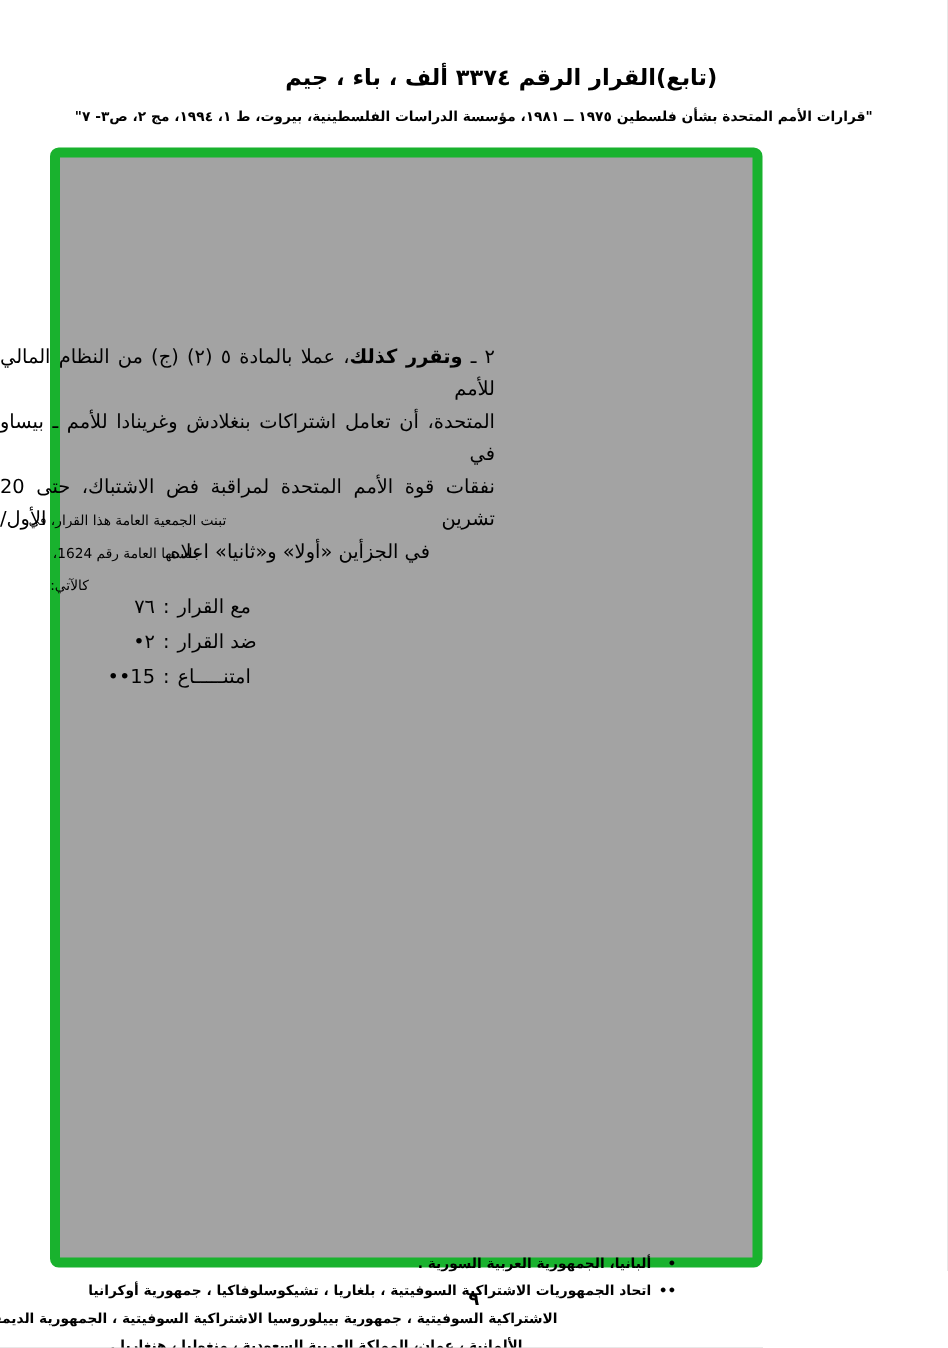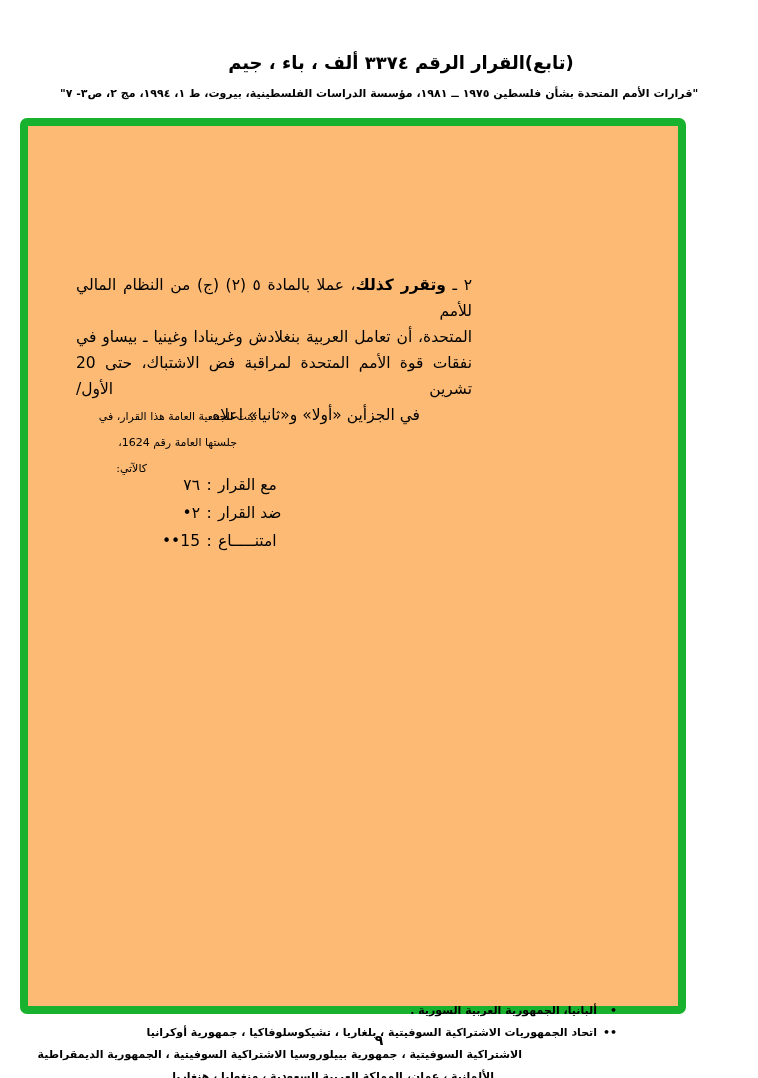--- a/index.html
+++ b/index.html
@@ -15,23 +15,23 @@
   .page-title {
     position: absolute; top: 52px; left: 0; right: 0;
     text-align: center; font-size: 18px; font-weight: 700; margin-left: 44px;
   }
   .source-line {
     position: absolute; top: 87px; left: 0; right: 0;
     text-align: center; font-size: 11px; font-weight: 700;
   }
 
   .frame {
-    position: absolute; left: 20px; top: 118px; width: 666px; height: 896px;
+    position: absolute; left: 40px; top: 118px; width: 570px; height: 896px;
     border: 8px solid var(--frame-green); border-radius: 7px;
-    background: #fdba74;
+    background: #a3a3a3;
   }
 
   .para {
     position: absolute; top: 146px; right: 206px; width: 396px;
     font-size: 15.5px; line-height: 26px;
   }
   .para .line { text-align: justify; text-align-last: justify; }
   .para .last-line { text-align: right; text-align-last: right; margin-right: 52px; white-space: nowrap; }
   .bold-phrase { font-weight: 700; }
 
@@ -67,21 +67,21 @@
 <body>
 
 <div class="page-title rtl">(تابع)القرار الرقم  ٣٣٧٤ ألف ، باء ، جيم</div>
 
 <div class="source-line rtl">"قرارات الأمم المتحدة بشأن فلسطين ١٩٧٥ ــ ١٩٨١، مؤسسة الدراسات الفلسطينية، بيروت، ط ١، ١٩٩٤، مج ٢، ص٣- ٧"</div>
 
 <div class="frame">
 
   <div class="para rtl">
     <div class="line"><span>٢ ـ </span><span class="bold-phrase">وتقرر كذلك</span><span>، عملا بالمادة ٥ (٢) (ج) من النظام المالي للأمم</span></div>
-    <div class="line">المتحدة، أن تعامل العربية بنغلادش وغرينادا وغينيا ـ بيساو في</div>
+    <div class="line">المتحدة، أن تعامل اشتراكات بنغلادش وغرينادا للأمم ـ بيساو في</div>
     <div class="line">نفقات قوة الأمم المتحدة لمراقبة فض الاشتباك، حتى 20 تشرين الأول/</div>
     <div class="last-line">في الجزأين «أولا» و«ثانيا» اعلاه.</div>
   </div>
 
   <div class="adoption rtl">
     <div class="a-l1">تبنت الجمعية العامة هذا القرار، في</div>
     <div class="a-l2">جلستها العامة رقم 1624،</div>
     <div class="a-l3">كالآتي:</div>
   </div>
 

